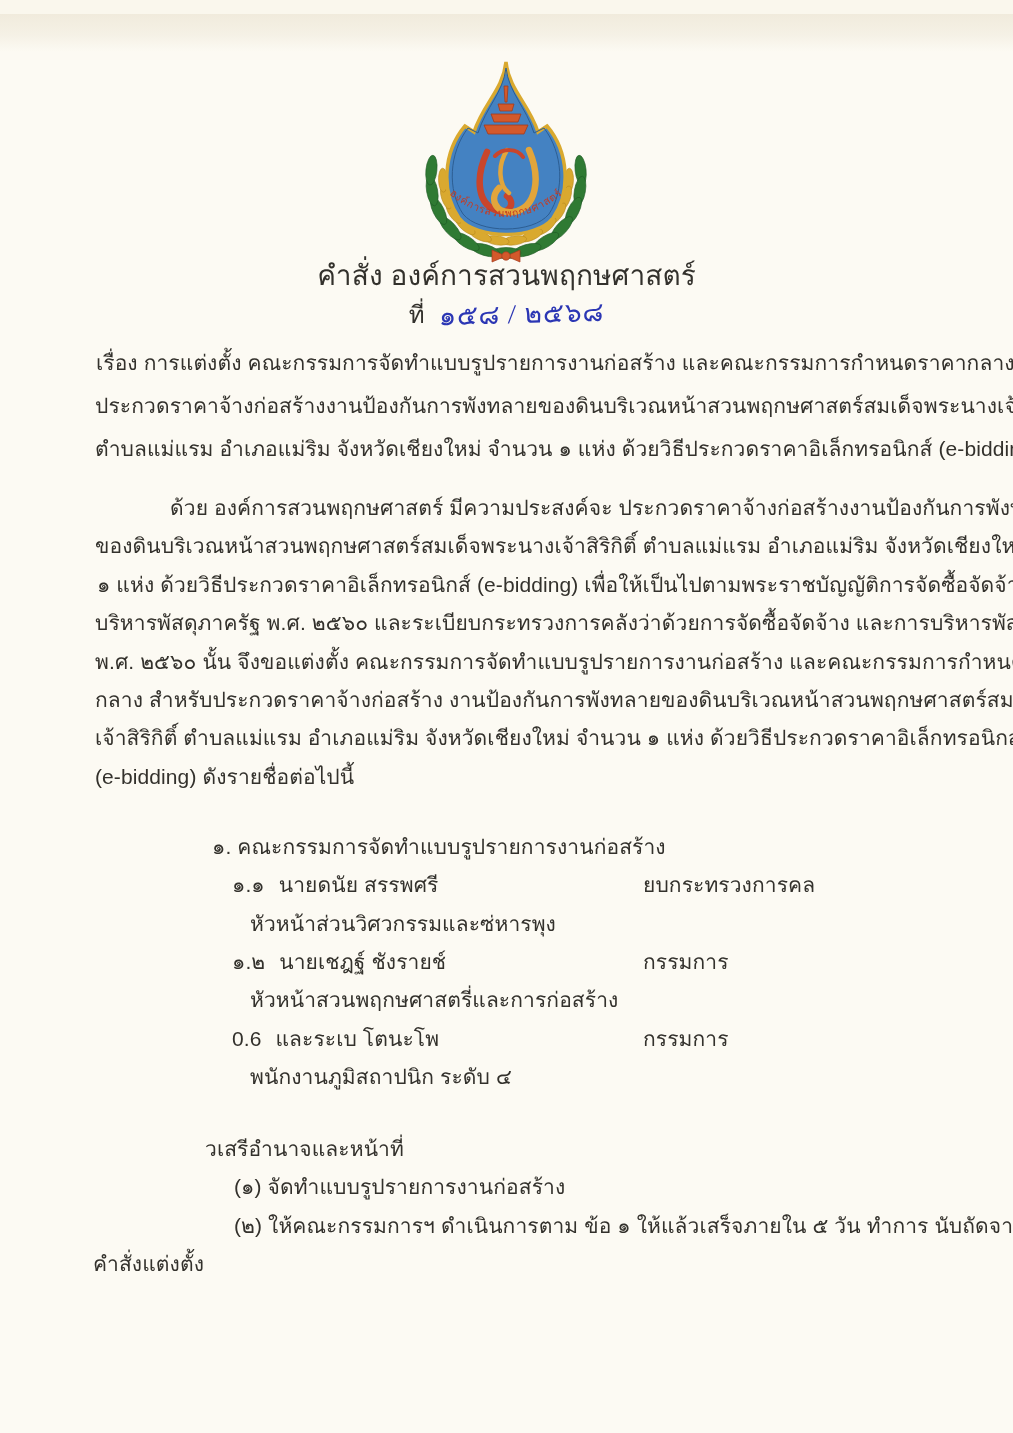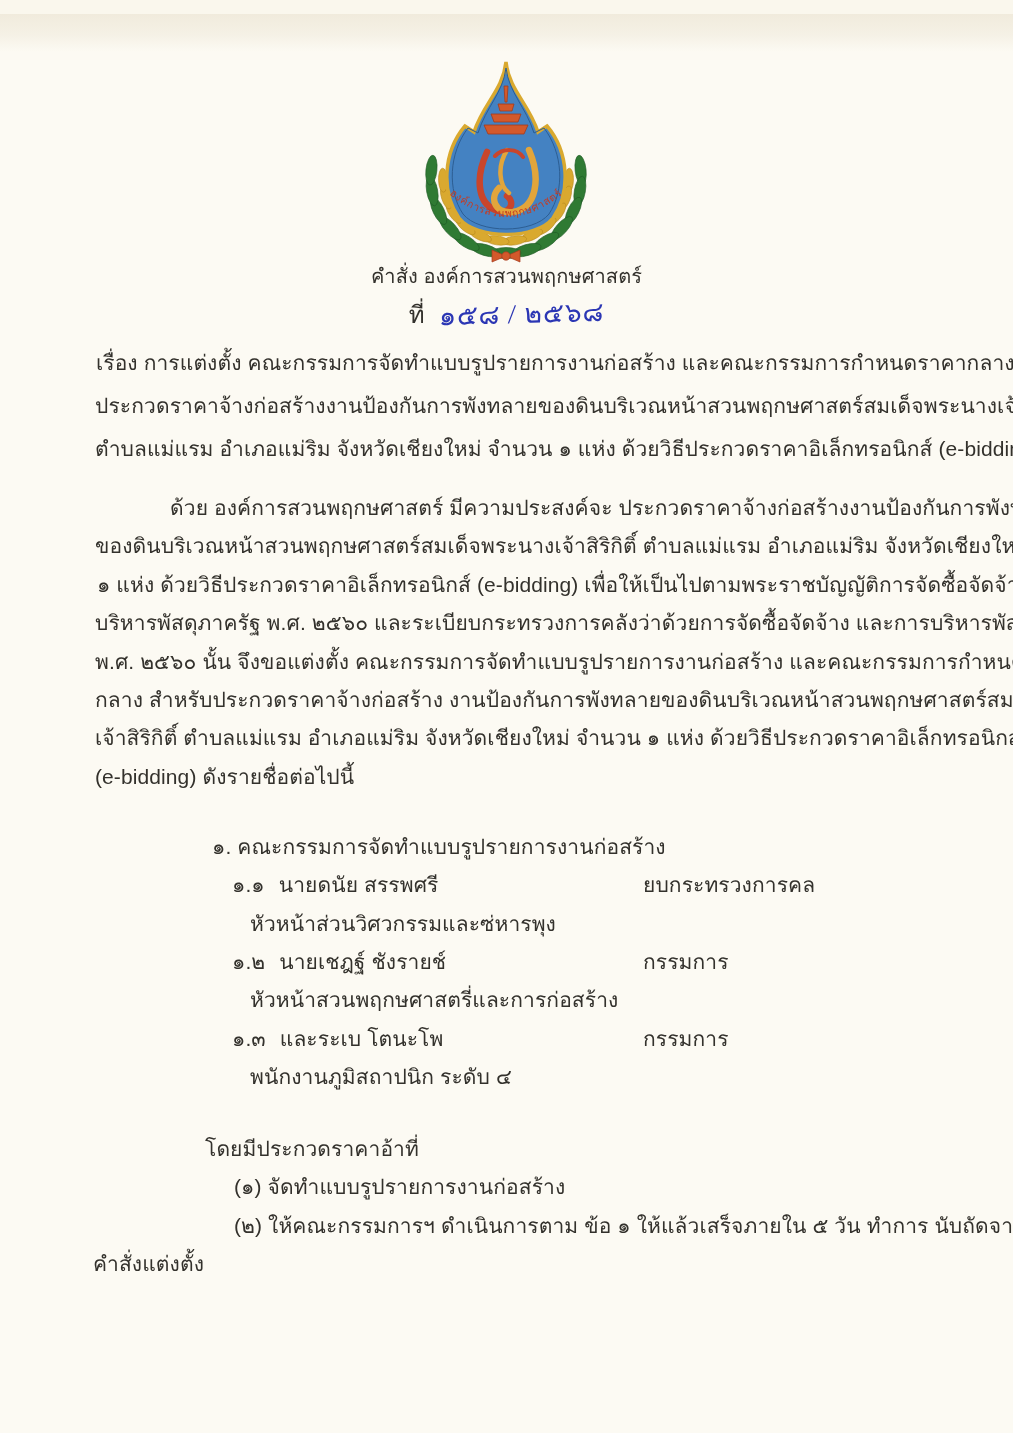--- a/index.html
+++ b/index.html
@@ -29,21 +29,21 @@
     position:absolute;left:391px;top:60px;width:230px;height:205px;
   }
   .ln{
     position:absolute;
     white-space:nowrap;
     font-size:21px;
     line-height:28px;
     letter-spacing:.1px;
   }
   .center{left:0;right:0;text-align:center;}
-  .title{font-size:20px;}
+  .title{font-size:28px;}
   .docnum{font-size:24px;}
   .handwritten{
     display:inline-block;
     color:var(--ink-blue,#2b36b4);
     font-family:cursive;
     font-size:27px;
     margin-left:14px;
     transform:rotate(-1.5deg) skewX(-4deg);
     letter-spacing:1px;
   }
@@ -151,24 +151,24 @@
   <div class="ln" style="top:910px;left:250px">หัวหน้าส่วนวิศวกรรมและซ่หารพุง</div>
 
   <div class="ln" style="top:948px;left:232px">
     <span>๑.๒</span>
     <span style="margin-left:8px">นายเชฎฐ์ ชังรายช์</span>
   </div>
   <div class="ln" style="top:948px;left:643px">กรรมการ</div>
   <div class="ln" style="top:986px;left:250px">หัวหน้าสวนพฤกษศาสตรี่และการก่อสร้าง</div>
 
   <div class="ln" style="top:1025px;left:232px">
-    <span>๑.๓</span>
+    <span>0.6</span>
     <span style="margin-left:8px">และระเบ โตนะโพ</span>
   </div>
   <div class="ln" style="top:1025px;left:643px">กรรมการ</div>
   <div class="ln" style="top:1063px;left:250px">พนักงานภูมิสถาปนิก ระดับ ๔</div>
 
-  <div class="ln" style="top:1135px;left:205px">โดยมีประกวดราคาอ้าที่</div>
+  <div class="ln" style="top:1135px;left:205px">วเสรีอำนาจและหน้าที่</div>
   <div class="ln" style="top:1173px;left:234px">(๑) จัดทำแบบรูปรายการงานก่อสร้าง</div>
   <div class="ln" style="top:1212px;left:234px">(๒) ให้คณะกรรมการฯ ดำเนินการตาม ข้อ ๑ ให้แล้วเสร็จภายใน ๕ วัน ทำการ นับถัดจากวันที่มี</div>
   <div class="ln" style="top:1250px;left:93px">คำสั่งแต่งตั้ง</div>
 
 </div>
 
 </body></html>

